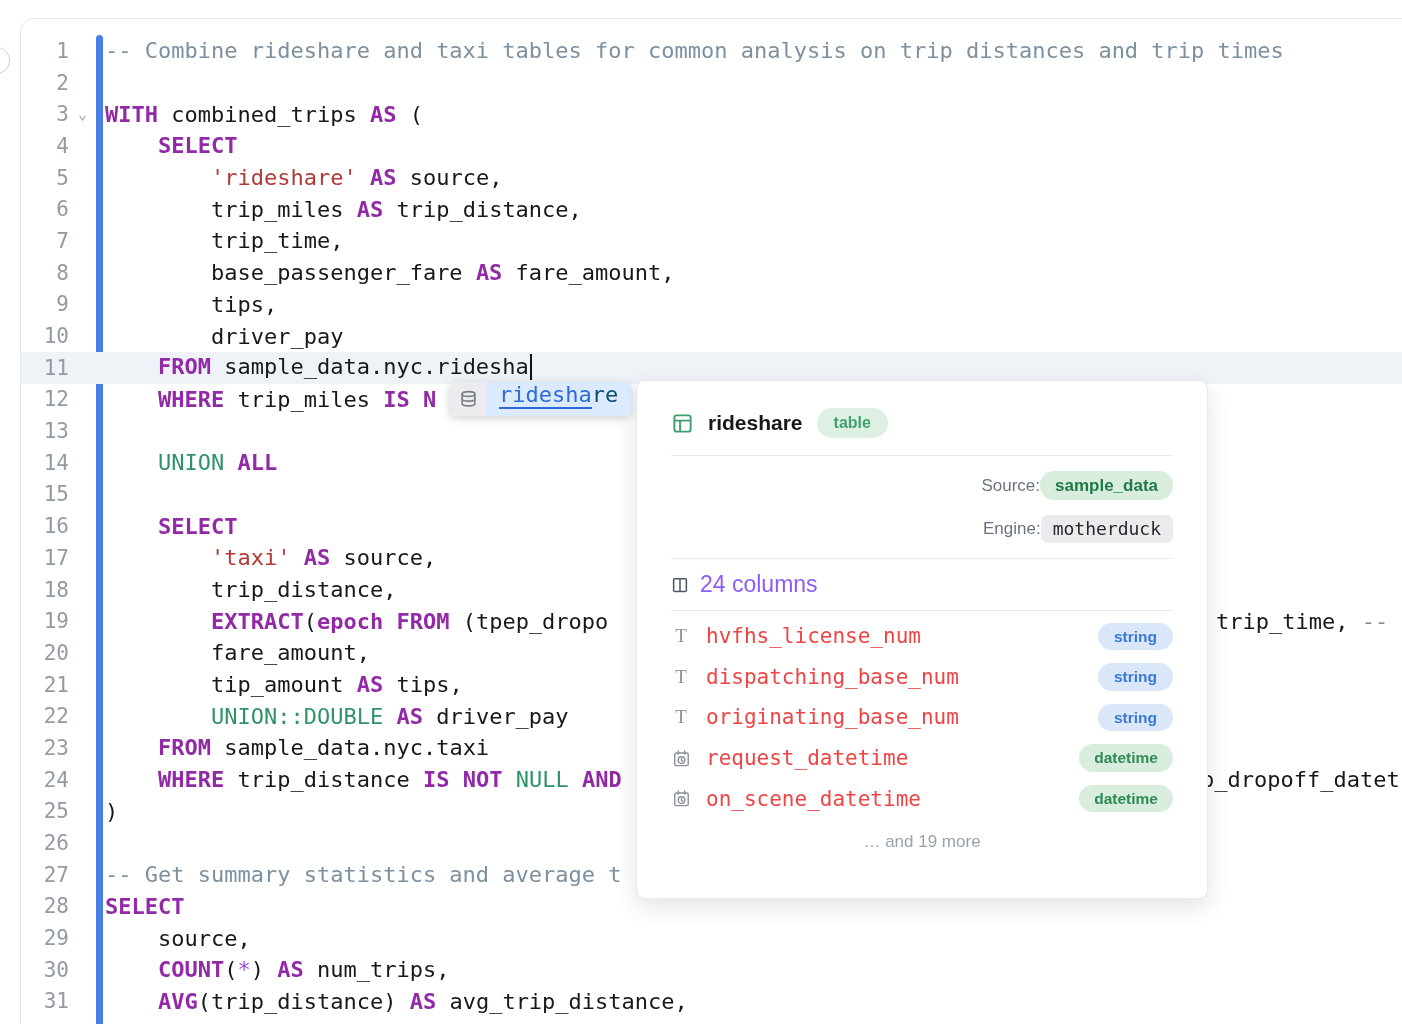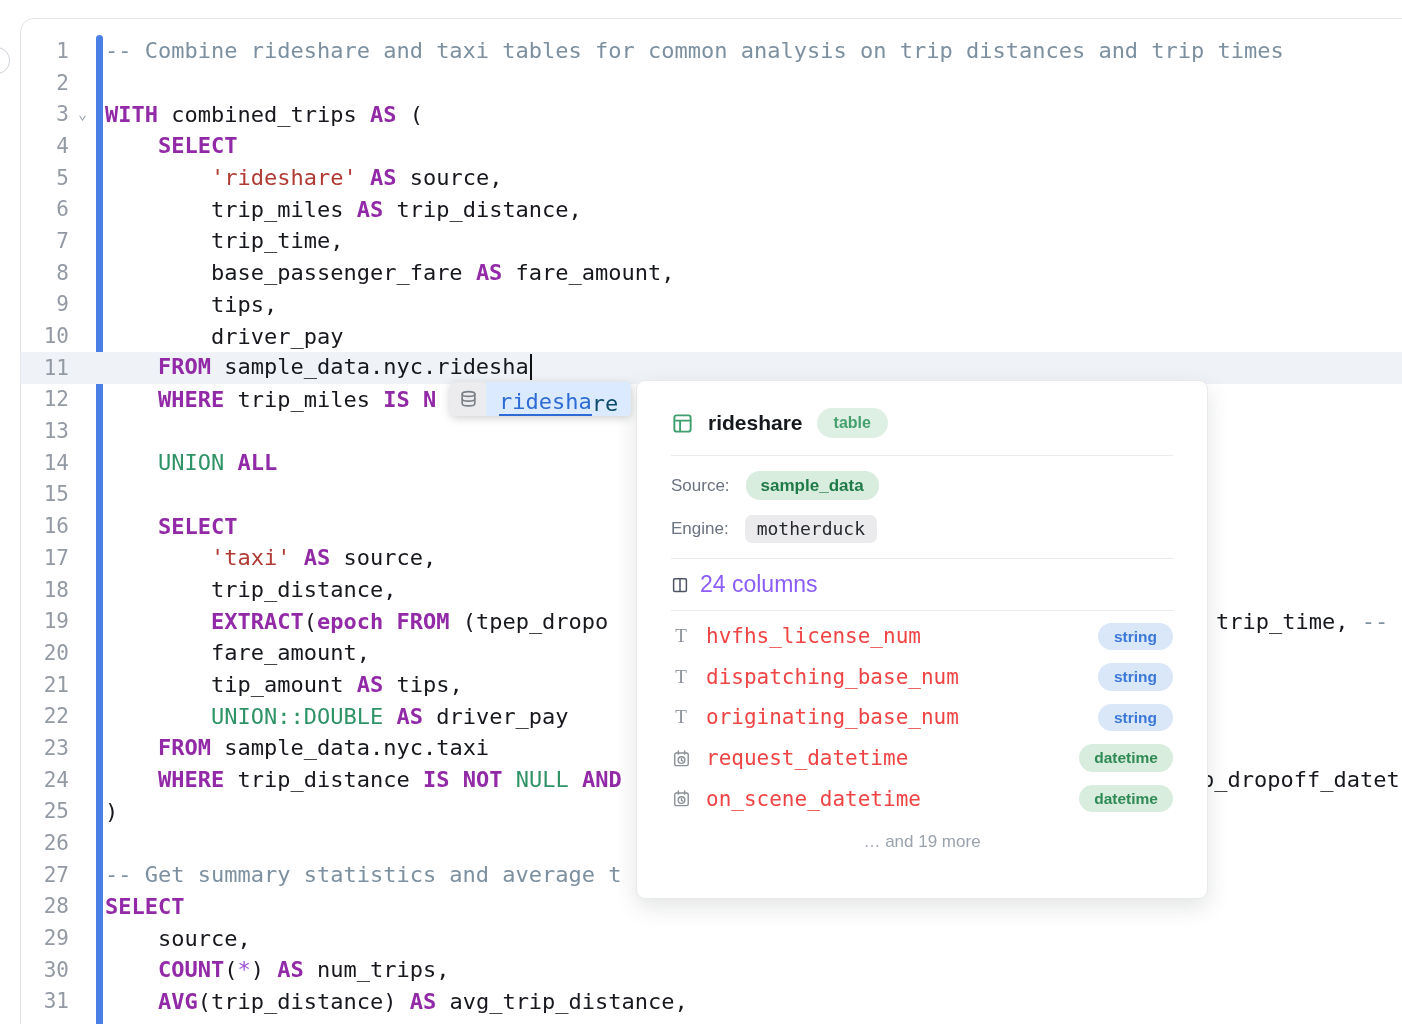--- a/index.html
+++ b/index.html
@@ -64,38 +64,38 @@
     display:flex; align-items:stretch; z-index:10;
     border-radius:5px; box-shadow:0 2px 8px rgba(60,64,67,.25);
     font-family:"DejaVu Sans Mono", monospace; font-size:22px;
   }
   .ac-icon-box{
     width:36px; background:#ececef; border-radius:5px 0 0 5px;
     display:flex; align-items:center; justify-content:center;
   }
   .ac-item{
     background:#dbeafe; border-radius:0 5px 5px 0;
-    display:flex; align-items:flex-end; padding:0 13px;
+    display:flex; align-items:flex-start; padding:0 13px;
   }
   .ac-match{ color:#2e6bd6; border-bottom:2px solid #2e6bd6; }
   .ac-rest{ color:#0c4a6e; }
 
   
   .hovercard{
     position:absolute; left:636px; top:380px; width:572px; height:519px;
     background:#fff; border:1px solid #e7e9ec; border-radius:9px;
     box-shadow:0 8px 22px rgba(60,64,67,.14);
     z-index:9; padding:0 34px; overflow:hidden;
   }
   .hc-header{ display:flex; align-items:center; gap:14px; padding-top:27px; }
   .hc-title{ font-size:21px; font-weight:bold; color:#15181c; }
   .pill{ display:inline-block; border-radius:15px; line-height:1; }
   .pill-table{ background:#def0e4; color:#44a06f; font-weight:bold; font-size:16px; padding:7px 17px; }
   .hc-divider{ border:0; border-top:1px solid #e9ebee; margin:17px 0 0 0; }
-  .hc-inforow{ display:flex; align-items:center; justify-content:flex-start; height:43px;gap:16px; }
+  .hc-inforow{ display:flex; align-items:center; justify-content:flex-end; height:43px; }
   .hc-inforows{ padding-top:8px; padding-bottom:5px; }
   .hc-label{ font-size:17px; color:#6b7280; }
   .pill-green{ background:#d9edde; color:#1f7a48; font-weight:bold; font-size:17px; padding:6px 15px; border-radius:14px; }
   .pill-gray{ background:#ebebed; color:#26292e; font-family:"DejaVu Sans Mono", monospace; font-size:18px; padding:5px 12px; border-radius:7px; }
   .hc-count{ display:flex; align-items:center; gap:11px; height:51px; font-size:23px; color:#8b5cf6; }
   .hc-col-list{ padding-top:5px; }
   .hc-colrow{ display:flex; align-items:center; height:40.6px; }
   .hc-colicon{ width:20px; flex:none; display:flex; align-items:center; justify-content:center; }
   .t-glyph{ font-size:19px; color:#8b9198; font-family:"Liberation Serif", serif; }
   .hc-colname{

